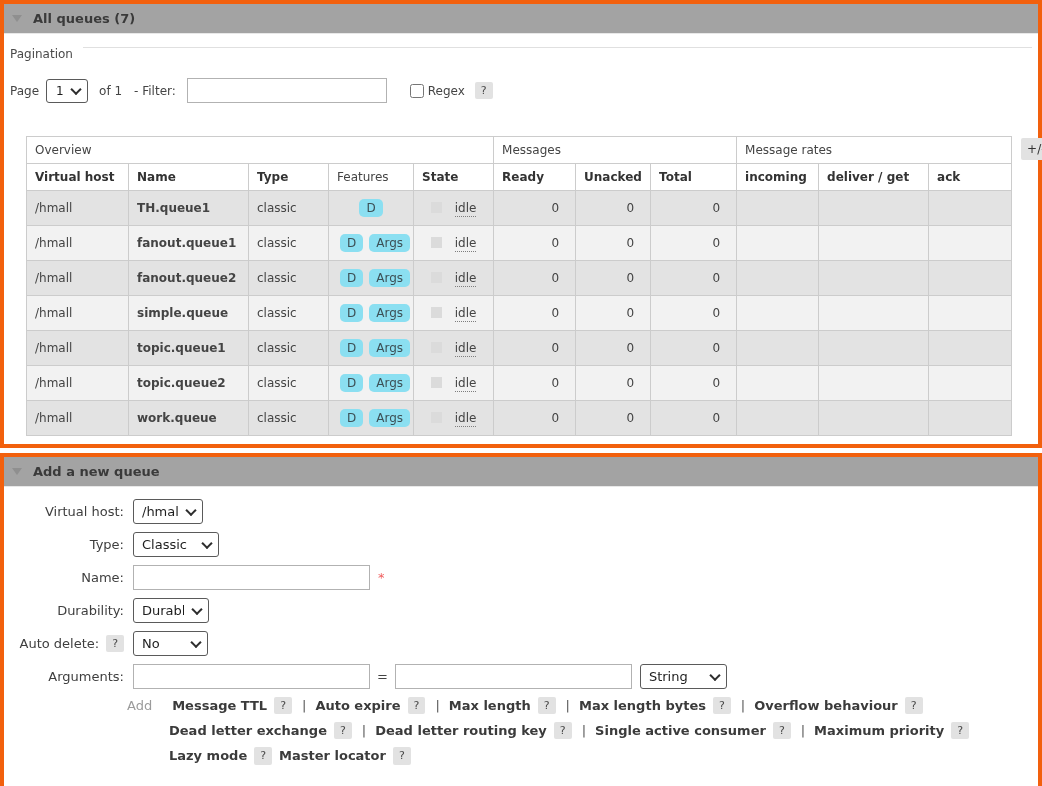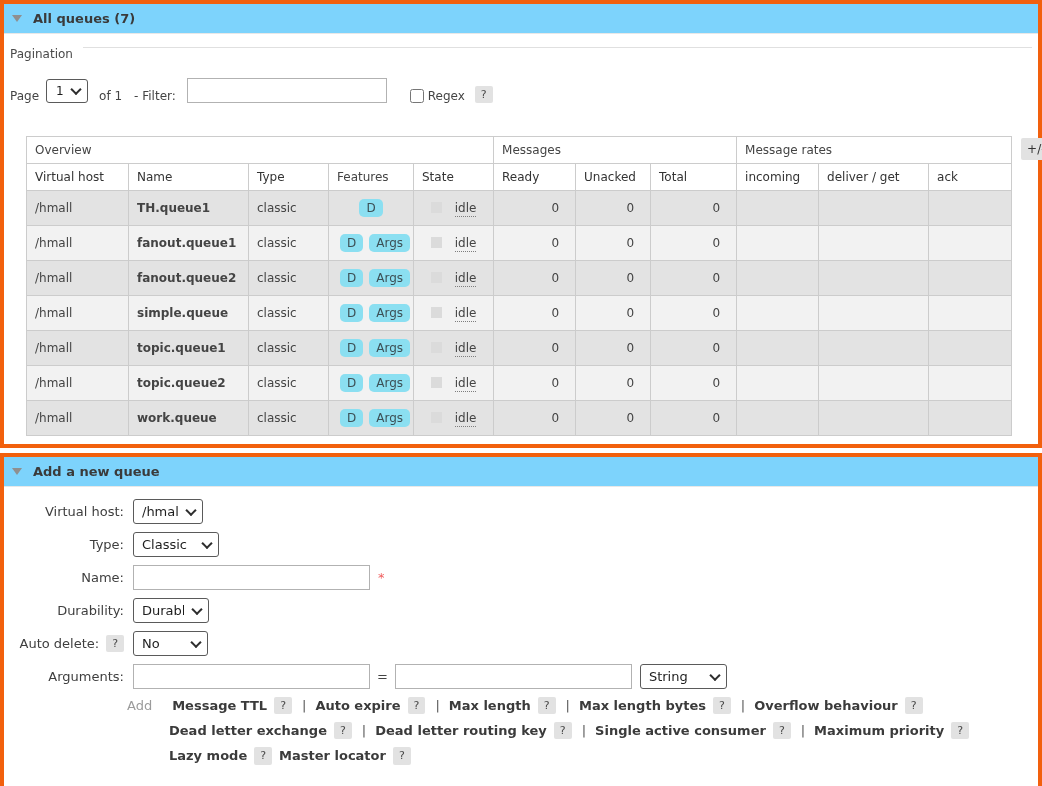--- a/index.html
+++ b/index.html
@@ -5,28 +5,28 @@
   * { box-sizing: border-box; }
   html, body { margin:0; padding:0; }
   body {
     width:1042px; height:786px; overflow:hidden; background:#fff;
     font-family:"DejaVu Sans","Liberation Sans",sans-serif;
     font-size:12px; color:#444;
   }
   .panel { border:4px solid #f2600d; background:#fff; }
   .panel-2 { margin-top:5px; min-height:364px; }
 
-  .section-header { background:#7dd3fc; border-bottom:1px solid #e8e8e8; padding:7px 8px; display:flex; align-items:center; gap:11px; }
+  .section-header { background:#a3a3a3; border-bottom:1px solid #e8e8e8; padding:7px 8px; display:flex; align-items:center; gap:11px; }
   .tri { width:0; height:0; border-left:5px solid transparent; border-right:5px solid transparent; border-top:7px solid #8f8f8f; }
   .section-title { font-weight:bold; font-size:13px; color:#3a3a3a; }
 
   .legend { display:flex; align-items:flex-start; margin:13px 6px 0 6px; color:#4a4a4a; }
   .legend::after { content:""; flex:1; border-top:1px solid #e0e0e0; margin-left:10px; }
 
-  .pager { display:flex; align-items:flex-end; margin:17px 6px 10px 6px; }
+  .pager { display:flex; align-items:center; margin:17px 6px 10px 6px; }
   .pager > * { margin-right:7px; }
 
   .selwrap { position:relative; display:inline-block; }
   select {
     appearance:none; -webkit-appearance:none; -moz-appearance:none;
     border:1px solid #5a5a5a; border-radius:3px; background:#fff;
     font:inherit; color:#1d1d1d; padding:4px 24px 4px 8px;
   }
   .selwrap::after {
     content:""; position:absolute; right:8px; top:50%; width:6px; height:6px;
@@ -36,21 +36,21 @@
   input[type="text"] { border:1px solid #b2b2b2; height:25px; font:inherit; padding:2px 7px; color:#222; background:#fff; }
   .filter-input { width:200px; margin-left:4px; }
   input[type="checkbox"] { width:14px; height:14px; margin:0 4px 0 16px; }
 
   .help { background:#e2e2e2; color:#4a4a4a; padding:2px 6px; font-size:11px; border-radius:2px; display:inline-block; line-height:1.2; }
 
   .table-wrap { display:flex; align-items:flex-start; margin:33px 6px 0 6px;padding-left:16px; }
   table.queues { border-collapse:collapse; table-layout:fixed; width:985px; }
   .queues th, .queues td { border:1px solid #ccc; padding:6px 8px; text-align:left; white-space:nowrap; overflow:hidden; }
   .queues tr.groups th { font-weight:normal; color:#444; background:#fff; }
-  .queues tr.cols th { font-weight:normal; color:#333; background:#fff; }
+  .queues tr.cols th { font-weight:bold; color:#333; background:#fff; }
   .queues tr.cols th.plain { font-weight:normal; color:#444; }
   .queues tbody td { padding:8px; color:#444; }
   .queues tbody tr:nth-child(odd) { background:#e3e3e3; }
   .queues tbody tr:nth-child(even) { background:#f2f2f2; }
   td.name-cell { font-weight:bold; color:#333; }
   td.center { text-align:center; }
   td.num { text-align:right; padding-right:16px !important; }
   .badge { display:inline-block; background:#8bdff1; border-radius:5px; padding:2px 7px; margin:0 3px; color:#3c4f55; }
   .statebox { display:inline-block; width:11px; height:11px; background:#dbdbdb; margin-right:13px; vertical-align:-1px; }
   .idle-label { border-bottom:1px dotted #7d7d7d; padding-bottom:1px; }

